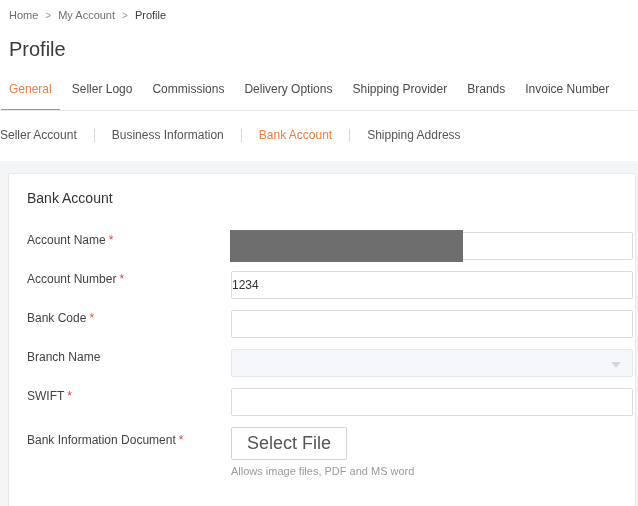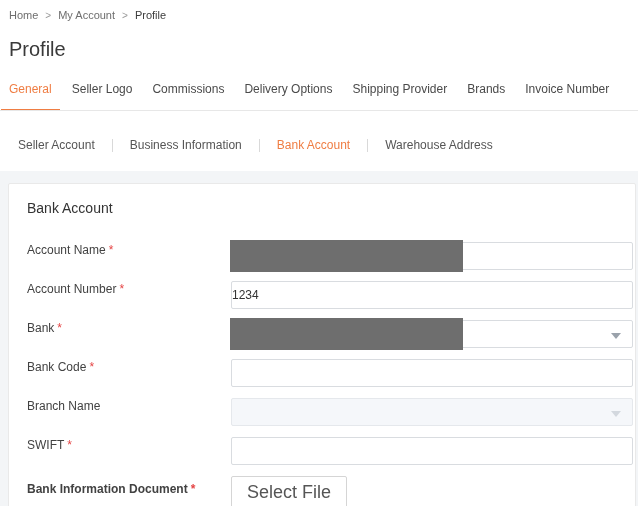--- a/index.html
+++ b/index.html
@@ -15,21 +15,21 @@
 
   
   .page-title { font-size:20px; font-weight:400; color:#3a3a3a; padding:17px 0 0 9px; }
 
   
   .tabs { display:flex; gap:4px; margin-top:21px; padding-left:1px; border-bottom:1px solid #e7e7e7; white-space:nowrap; overflow:hidden; }
   .tab { font-size:12px; color:#4a4a4a; padding:0 8px 13px 8px; cursor:pointer; border-bottom:2px solid transparent; margin-bottom:-1px; }
   .tab.active { color:#ef7d43; border-bottom-color:#ef7d43; }
 
   
-  .subtabs { display:flex; align-items:center; margin-top:27px; padding-left:18px; padding-bottom:19px; white-space:nowrap; }
+  .subtabs { display:flex; align-items:center; margin-top:17px; padding-bottom:19px; white-space:nowrap; }
   .subtab { font-size:12px; color:#555; padding:0 17px; cursor:pointer; }
   .subtab:first-child { padding-left:0; }
   .subtab.active { color:#ef7d43; }
   .subtab-divider { width:1px; height:13px; background:#d9d9d9; }
 
   
   .content-bg { background:#f3f5f7; height:346px; padding:12px 0 0 8px; }
   .card { background:#fff; border:1px solid #e9e9e9; border-radius:2px; margin-right:2px; height:400px; padding:16px 0 0 18px; }
   .section-title { font-size:14px; color:#333; margin-bottom:26px; }
 
@@ -73,21 +73,21 @@
     <div class="tab">Invoice Number</div>
   </div>
 
   <div class="subtabs">
     <div class="subtab">Seller Account</div>
     <div class="subtab-divider"></div>
     <div class="subtab">Business Information</div>
     <div class="subtab-divider"></div>
     <div class="subtab active">Bank Account</div>
     <div class="subtab-divider"></div>
-    <div class="subtab">Warehouse Address</div>
+    <div class="subtab">Shipping Address</div>
   </div>
 
   <div class="content-bg">
     <div class="card">
       <div class="section-title">Bank Account</div>
 
       <div class="form-row">
         <div class="form-label"><span>Account Name</span><span class="req">*</span></div>
         <div class="field-col">
           <input class="text-input" type="text" value="" style="">
@@ -95,29 +95,20 @@
         </div>
       </div>
 
       <div class="form-row">
         <div class="form-label"><span>Account Number</span><span class="req">*</span></div>
         <div class="field-col">
           <input class="text-input" type="text" value="1234" style="">
         </div>
       </div>
 
-      <div class="form-row">
-        <div class="form-label"><span>Bank</span><span class="req">*</span></div>
-        <div class="field-col">
-          <div class="select-box">
-            <span class="caret"></span>
-          </div>
-          <div class="redaction"></div>
-        </div>
-      </div>
 
       <div class="form-row">
         <div class="form-label"><span>Bank Code</span><span class="req">*</span></div>
         <div class="field-col">
           <input class="text-input" type="text" value="" style="">
         </div>
       </div>
 
       <div class="form-row">
         <div class="form-label"><span>Branch Name</span></div>
@@ -129,21 +120,21 @@
       </div>
 
       <div class="form-row">
         <div class="form-label"><span>SWIFT</span><span class="req">*</span></div>
         <div class="field-col">
           <input class="text-input" type="text" value="" style="">
         </div>
       </div>
 
       <div class="form-row align-top">
-        <div class="form-label" style="padding-top:6px;font-weight:bold;"><span>Bank Information Document</span><span class="req">*</span></div>
+        <div class="form-label" style="padding-top:6px;"><span>Bank Information Document</span><span class="req">*</span></div>
         <div class="field-col">
           <button class="file-btn">Select File</button>
           <div class="helper-text">Allows image files, PDF and MS word</div>
         </div>
       </div>
 
     </div>
   </div>
 </div>
 

